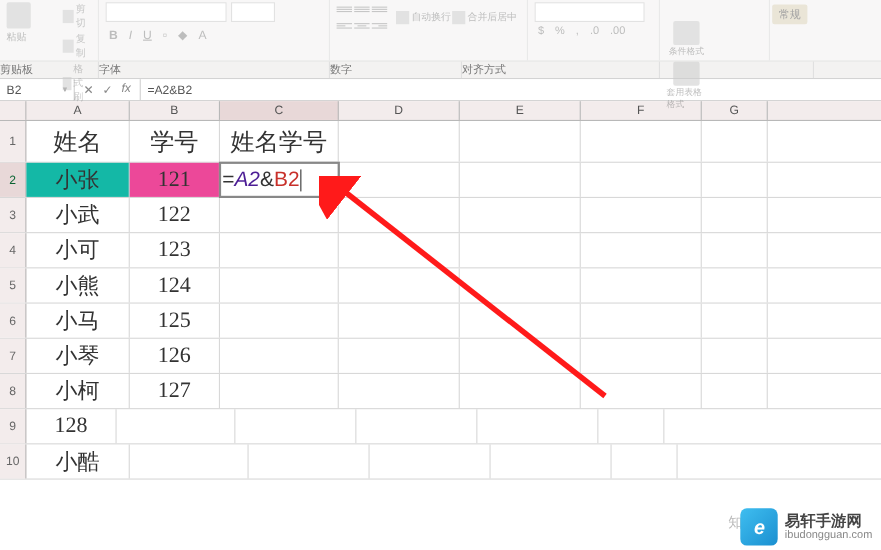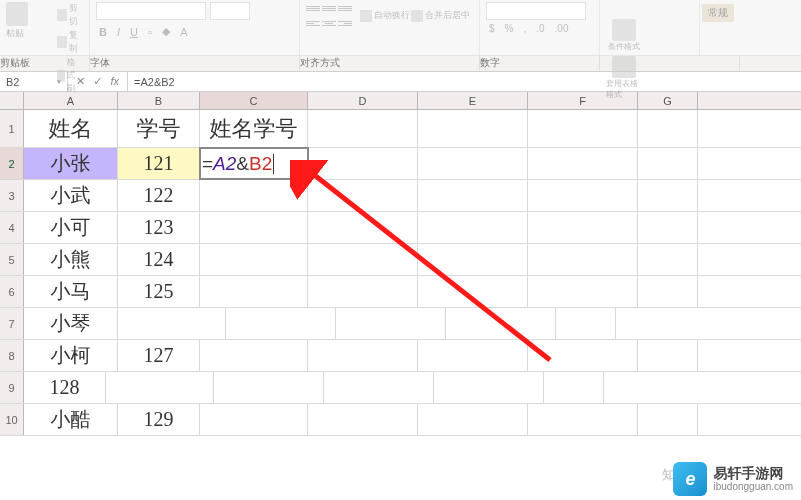--- a/index.html
+++ b/index.html
@@ -61,22 +61,22 @@
 .row-h { width: 24px; border-right: 1px solid #b8b8b8; background: #f3ecec; text-align: center; font-size: 11px; color: #666; display: flex; align-items: center; justify-content: center; }
 .row-h.sel { background: #e8d8d8; color: #0a6332; font-weight: 500; }
 .cell { border-right: 1px solid #d8d8d8; display: flex; align-items: center; justify-content: center; font-size: 20px; color: #333; font-family: "SimSun", serif; }
 .row.hdr .cell { font-size: 22px; }
 .col-a { width: 94px; }
 .col-b { width: 82px; }
 .col-c { width: 108px; }
 .col-d, .col-e, .col-f { width: 110px; }
 .col-g { width: 60px; }
 
-.cell.hl-a { background: #c4b5fd; }
-.cell.hl-b { background: #fef9c3; }
+.cell.hl-a { background: #14b8a6; }
+.cell.hl-b { background: #ec4899; }
 .cell.editing { position: relative; justify-content: flex-start; padding-left: 2px; font-family: Arial, sans-serif; font-size: 19px; outline: 2px solid #888; outline-offset: -1px; }
 .fml-eq { color: #333; }
 .fml-a2 { color: #4c1d95; font-style: italic; }
 .fml-amp { color: #333; }
 .fml-b2 { color: #c8302a; }
 .cursor-bar { display: inline-block; width: 1px; height: 20px; background: #333; margin-left: 1px; }
 
 
 .arrow-svg { position: absolute; left: 290px; top: 160px; pointer-events: none; }
 
@@ -197,22 +197,22 @@
         <span>套用表格格式</span>
       </div>
   </div>
   <div class="far-right">
     <div class="far-btn">常规</div>
   </div>
 </div>
 <div class="ribbon-labels">
   <div class="rlbl" style="width:90px">剪贴板</div>
   <div class="rlbl" style="width:210px">字体</div>
+  <div class="rlbl" style="width:120px">数字</div>
   <div class="rlbl" style="width:180px">对齐方式</div>
-  <div class="rlbl" style="width:120px">数字</div>
   <div class="rlbl" style="width:140px"></div>
 </div>
 
 <div class="fbar">
   <div class="namebox">
       <span>B2</span>
       <span class="nb-arrow">▾</span>
     </div>
   <div class="fbar-btns">
     <span>✕</span>
@@ -296,20 +296,21 @@
     <div class="cell col-b">125</div>
     <div class="cell col-c"></div>
     <div class="cell col-d"></div>
     <div class="cell col-e"></div>
     <div class="cell col-f"></div>
     <div class="cell col-g"></div>
   </div>
   <div class="row">
     <div class="row-h">7</div>
     <div class="cell col-a">小琴</div>
+    <div class="cell col-b">126</div>
     <div class="cell col-c"></div>
     <div class="cell col-d"></div>
     <div class="cell col-e"></div>
     <div class="cell col-f"></div>
     <div class="cell col-g"></div>
   </div>
   <div class="row">
     <div class="row-h">8</div>
     <div class="cell col-a">小柯</div>
     <div class="cell col-b">127</div>
@@ -324,21 +325,20 @@
     <div class="cell col-b">128</div>
     <div class="cell col-c"></div>
     <div class="cell col-d"></div>
     <div class="cell col-e"></div>
     <div class="cell col-f"></div>
     <div class="cell col-g"></div>
   </div>
   <div class="row">
     <div class="row-h">10</div>
     <div class="cell col-a">小酷</div>
-    <div class="cell col-b">129</div>
     <div class="cell col-c"></div>
     <div class="cell col-d"></div>
     <div class="cell col-e"></div>
     <div class="cell col-f"></div>
     <div class="cell col-g"></div>
   </div>
 </div>
 
 <svg class="arrow-svg" width="300" height="250">
   <defs>

